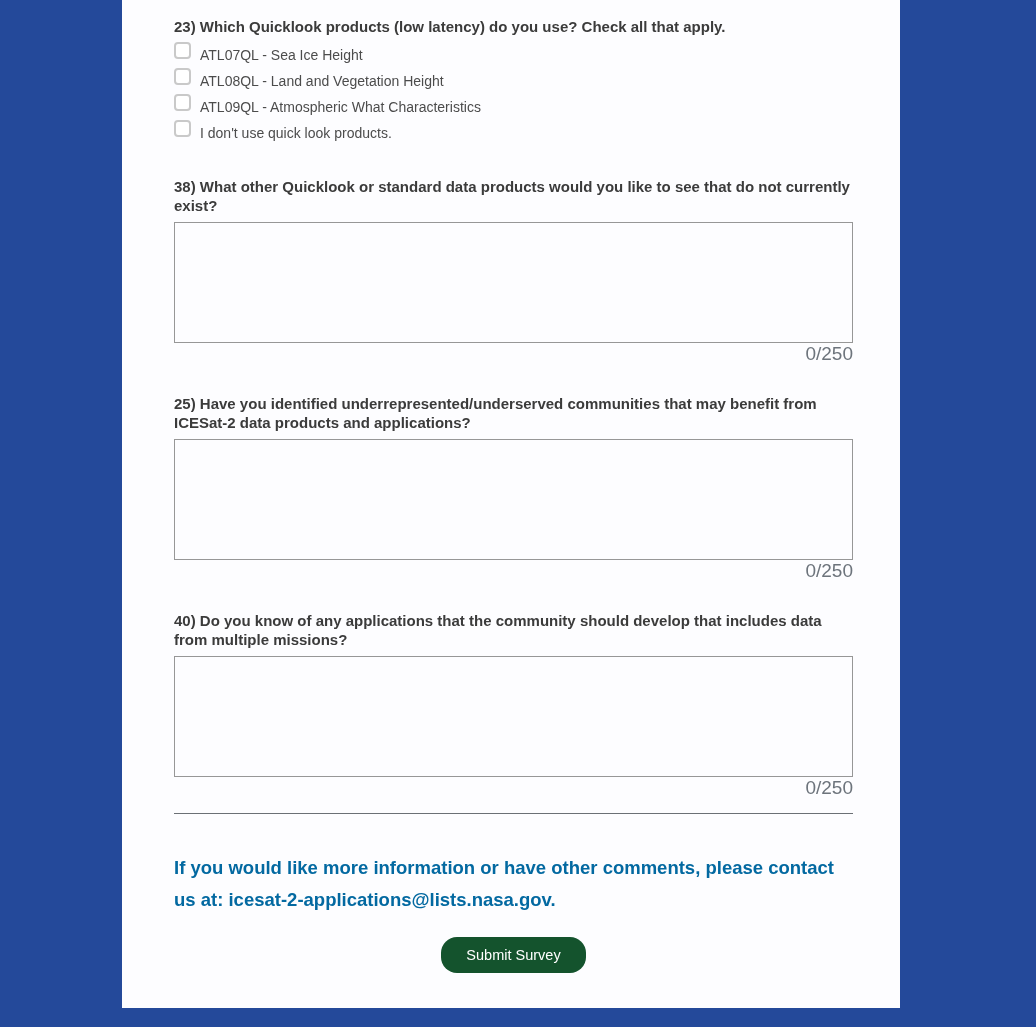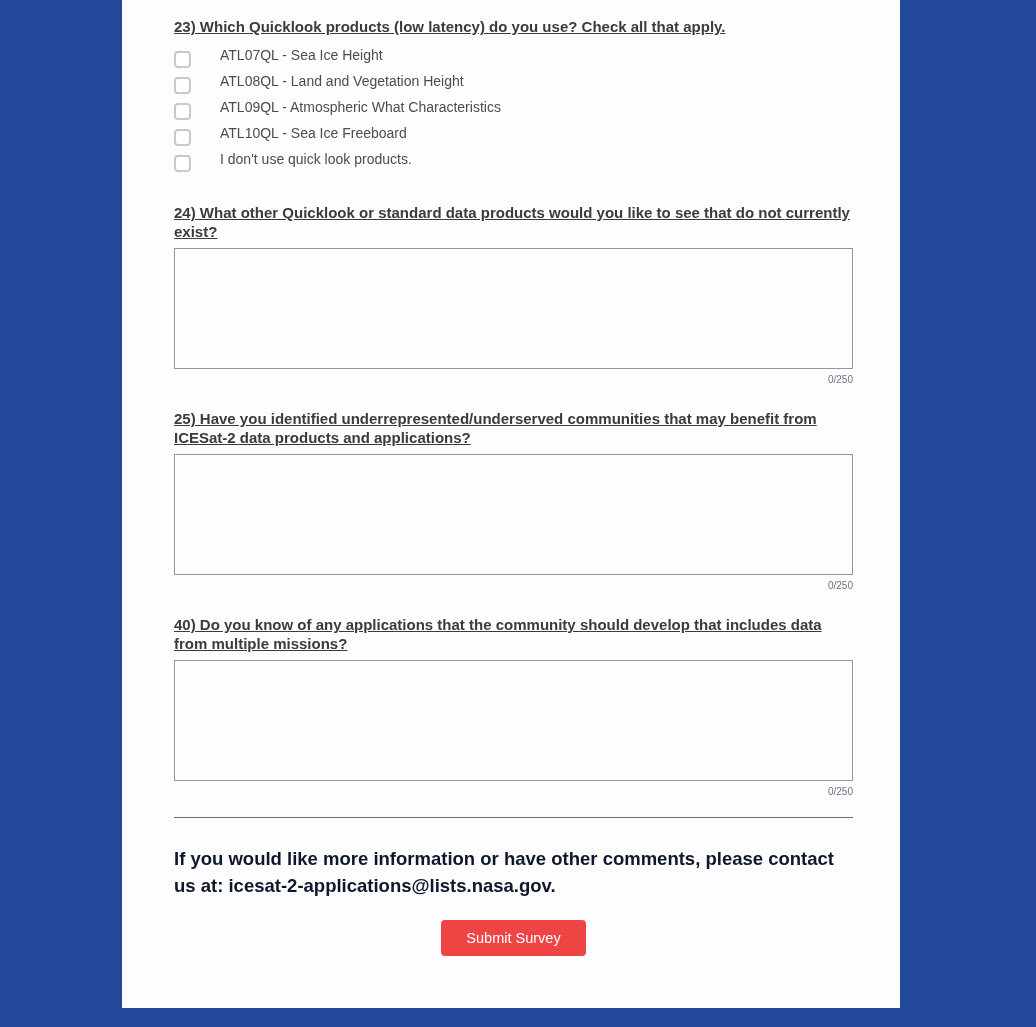--- a/index.html
+++ b/index.html
@@ -18,29 +18,27 @@
   }
   .content {
     padding: 17px 47px 0 52px;
     width: 778px;
   }
   .q-label {
     font-size: 15px;
     font-weight: bold;
     line-height: 19px;
     color: #3b3b3b;
-    text-decoration: underline;
   }
   .option-list { margin-top: 6px; }
   .option-row {
     display: flex;
-    align-items: flex-end;
+    align-items: flex-start;
     height: 26px;
     cursor: pointer;
-    gap: 20px;
   }
   .checkbox {
     appearance: none;
     -webkit-appearance: none;
     width: 17px; height: 17px;
     border: 2px solid #c9c9c9;
     border-radius: 4px;
     background: #fff;
     margin: 0 9px 0 0;
     flex: 0 0 auto;
@@ -62,51 +60,51 @@
     resize: none;
     font-family: "Liberation Sans", sans-serif;
     font-size: 14px;
     color: #4c4c4c;
     padding: 6px 8px;
     outline: none;
   }
   .counter {
     width: 679px;
     text-align: right;
-    font-size: 10px;
+    font-size: 19px;
     line-height: 16px;
     margin-top: 3px;
     color: #6d747c;
   }
-  .q-next { margin-top: 21px; }
+  .q-next { margin-top: 32px; }
   .divider {
     width: 679px;
     height: 0;
     border-top: 1px solid #6b7075;
     margin-top: 17px;
   }
   .footer-message {
-    margin-top: 27px;
+    margin-top: 38px;
     width: 679px;
     font-size: 18.5px;
     font-weight: bold;
-    line-height: 27px;
-    color: #0f172a;
+    line-height: 32px;
+    color: #0369a1;
   }
   .button-row {
     width: 679px;
     margin-top: 21px;
     display: flex;
     justify-content: center;
   }
   .submit-btn {
-    background: #ef4444;
+    background: #14532d;
     color: #ffffff;
     border: none;
-    border-radius: 4px;
+    border-radius: 16px;
     height: 36px;
     padding: 4px 25px;
     font-family: "Liberation Sans", sans-serif;
     font-size: 14.5px;
     cursor: pointer;
   }
 </style>
 </head>
 <body>
 
@@ -123,30 +121,26 @@
         <label class="option-row">
           <input type="checkbox" class="checkbox" style="">
           <span class="option-text">ATL08QL - Land and Vegetation Height</span>
         </label>
         <label class="option-row">
           <input type="checkbox" class="checkbox" style="">
           <span class="option-text">ATL09QL - Atmospheric What Characteristics</span>
         </label>
         <label class="option-row">
           <input type="checkbox" class="checkbox" style="">
-          <span class="option-text">ATL10QL - Sea Ice Freeboard</span>
-        </label>
-        <label class="option-row">
-          <input type="checkbox" class="checkbox" style="">
           <span class="option-text">I don't use quick look products.</span>
         </label>
       </div>
 
       <div class="q24">
-        <div class="q-label">24) What other Quicklook or standard data products would you like to see that do not currently exist?</div>
+        <div class="q-label">38) What other Quicklook or standard data products would you like to see that do not currently exist?</div>
         <textarea class="q-textarea" style=""></textarea>
         <div class="counter">0/250</div>
       </div>
 
       <div class="q-next">
         <div class="q-label">25) Have you identified underrepresented/underserved communities that may benefit from ICESat-2 data products and applications?</div>
         <textarea class="q-textarea" style=""></textarea>
         <div class="counter">0/250</div>
       </div>
 

